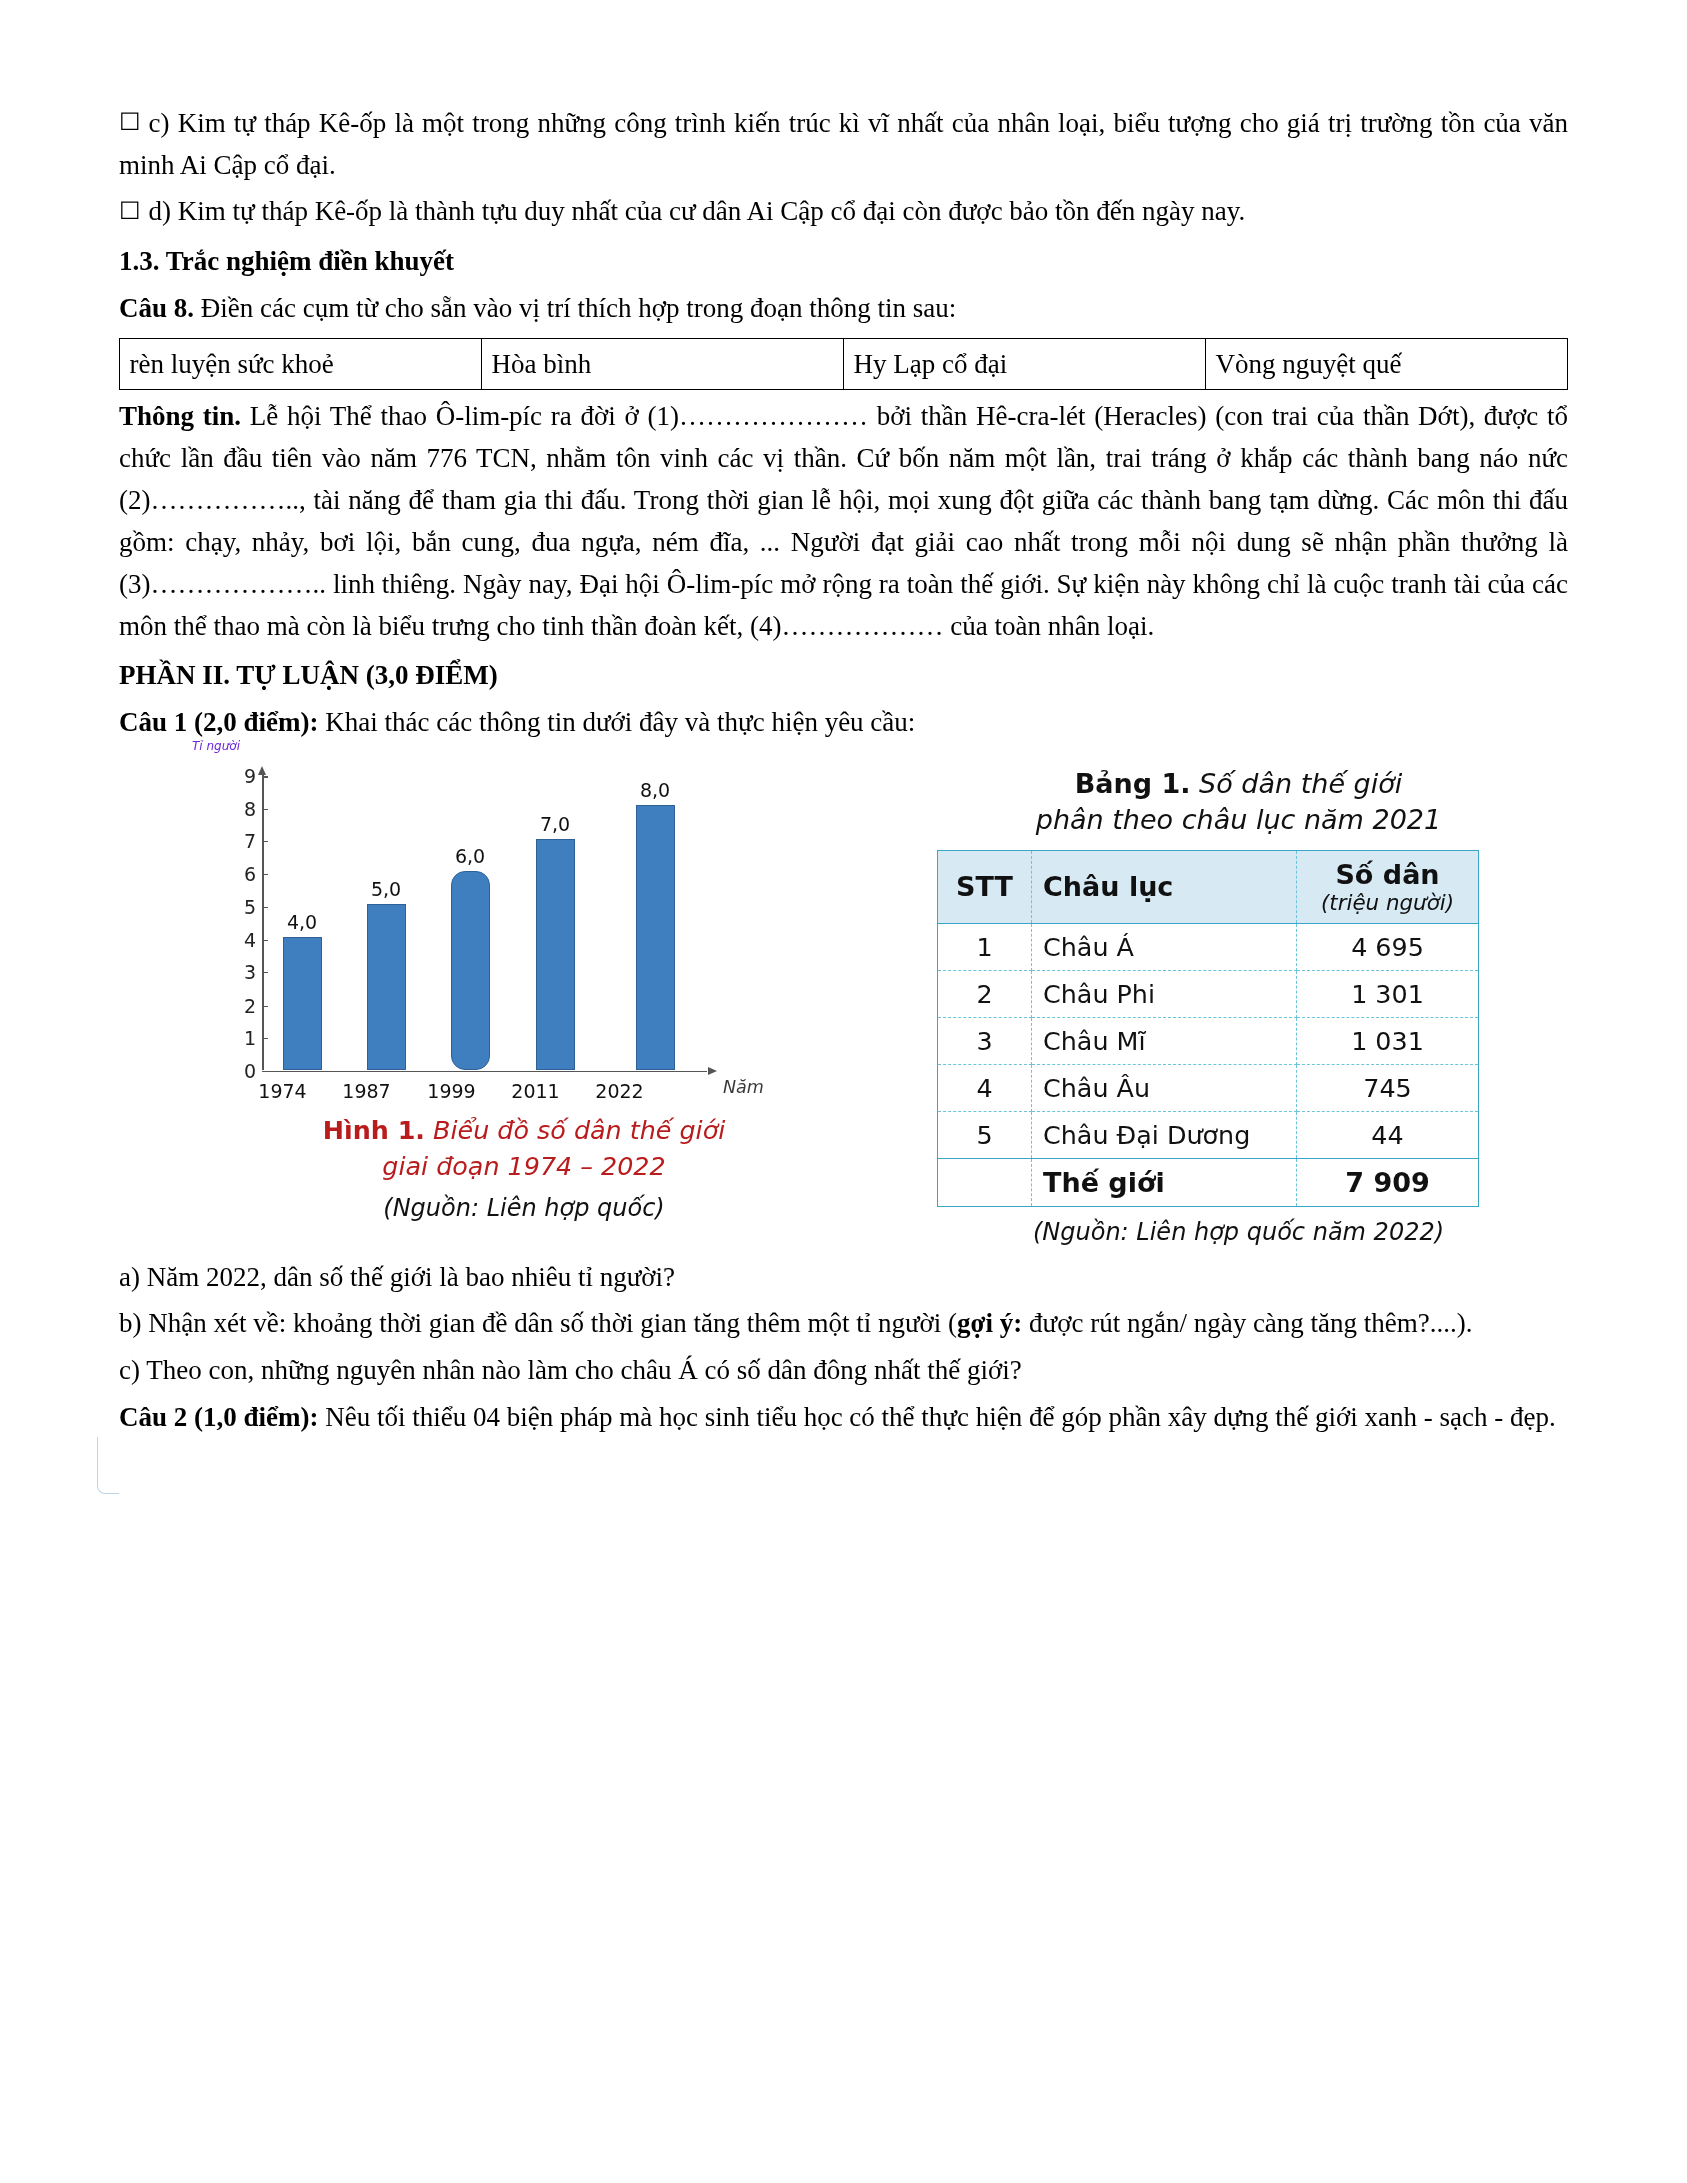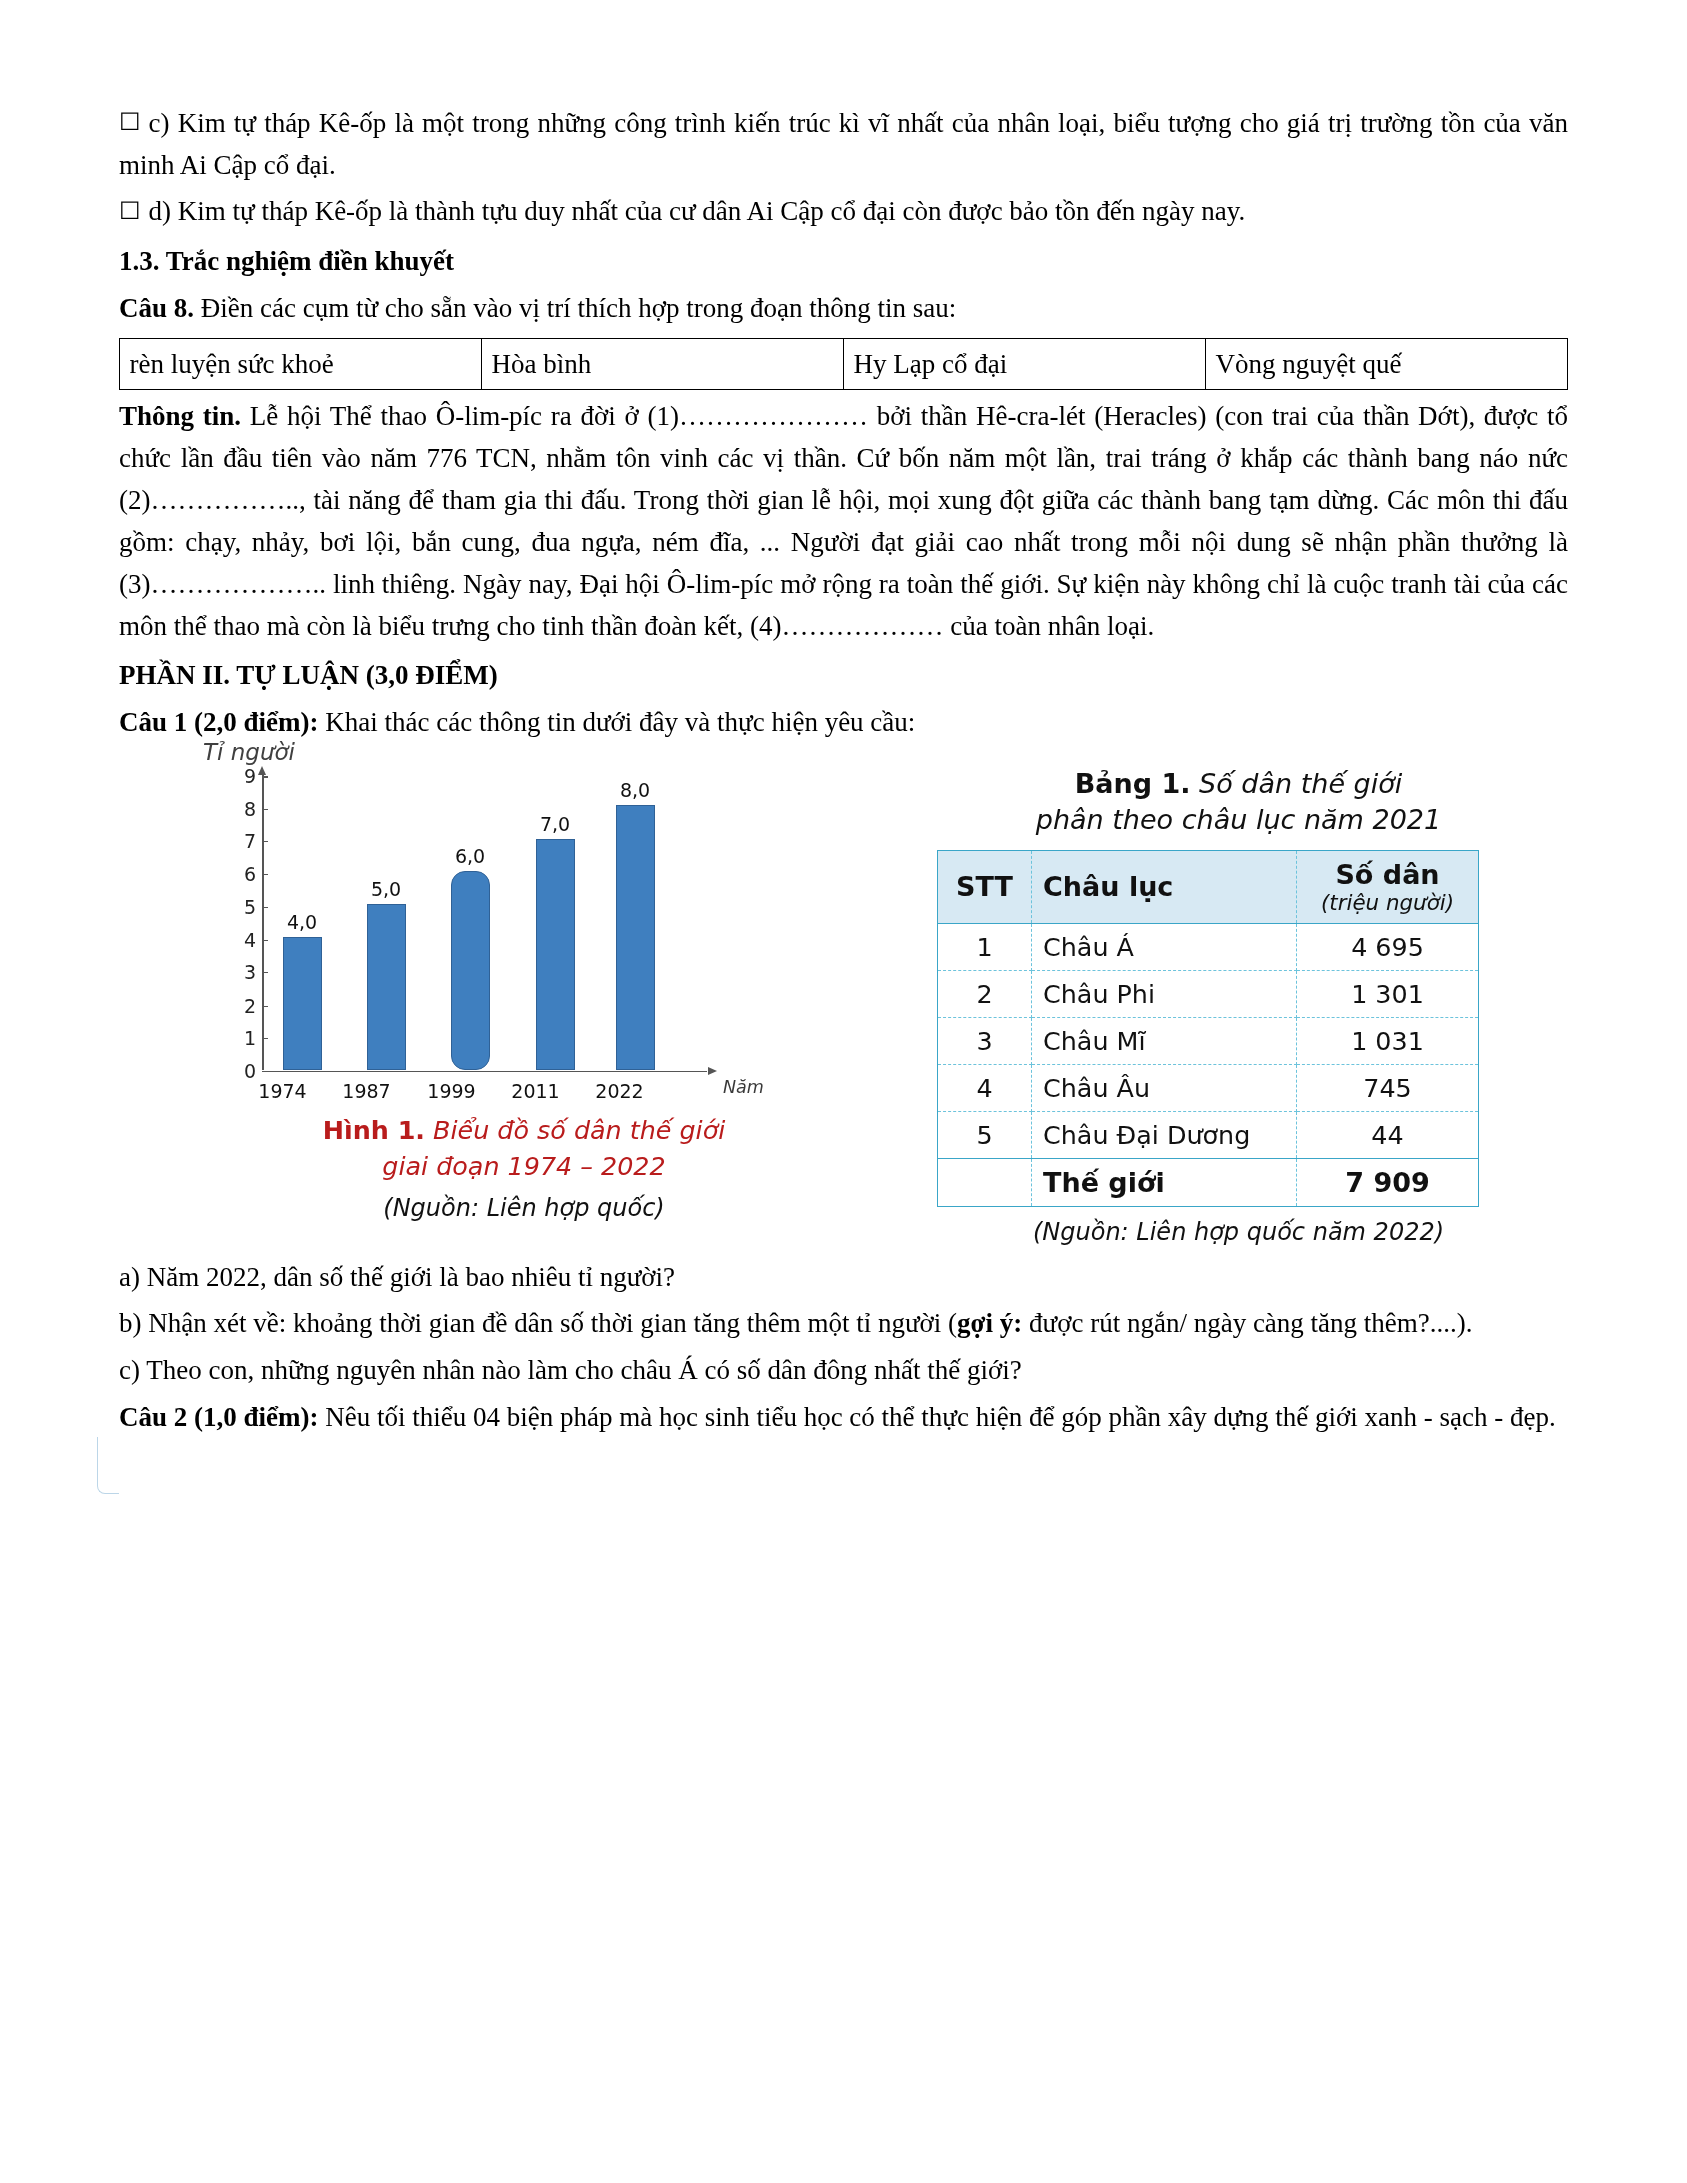--- a/index.html
+++ b/index.html
@@ -65,25 +65,25 @@
     position: relative;
     font-family: "DejaVu Sans", sans-serif;
   }
   .chart-canvas {
     position: relative;
     height: 333px;
     margin-left: 48px;
   }
   .y-title {
     position: absolute;
-    left: 36px;
+    left: 25px;
     top: -27px;
-    font-size: 23px;
+    font-size: 12px;
     font-style: italic;
-    color: #404040;
+    color: #6d28d9;
   }
   .axis-y {
     position: absolute;
     left: 95px;
     top: 9.5px;
     width: 1.6px;
     height: 295px;
     background: #555;
   }
   .axis-y:after {
@@ -317,21 +317,21 @@
           </div>
           <div class="bar" style="left:103px; height:164px;">
             <div class="bar-label" style="top:-27px">5,0</div>
           </div>
           <div class="bar" style="left:187px; height:197px;border-radius:14px;">
             <div class="bar-label" style="top:-27px">6,0</div>
           </div>
           <div class="bar" style="left:272px; height:229px;">
             <div class="bar-label" style="top:-27px">7,0</div>
           </div>
-          <div class="bar" style="left:352px; height:263px;">
+          <div class="bar" style="left:372px; height:263px;">
             <div class="bar-label" style="top:-27px">8,0</div>
           </div>
         </div>
 
         <div class="xtick-label" style="left:68px">1974</div>
         <div class="xtick-label" style="left:152px">1987</div>
         <div class="xtick-label" style="left:237px">1999</div>
         <div class="xtick-label" style="left:321px">2011</div>
         <div class="xtick-label" style="left:405px">2022</div>
 

